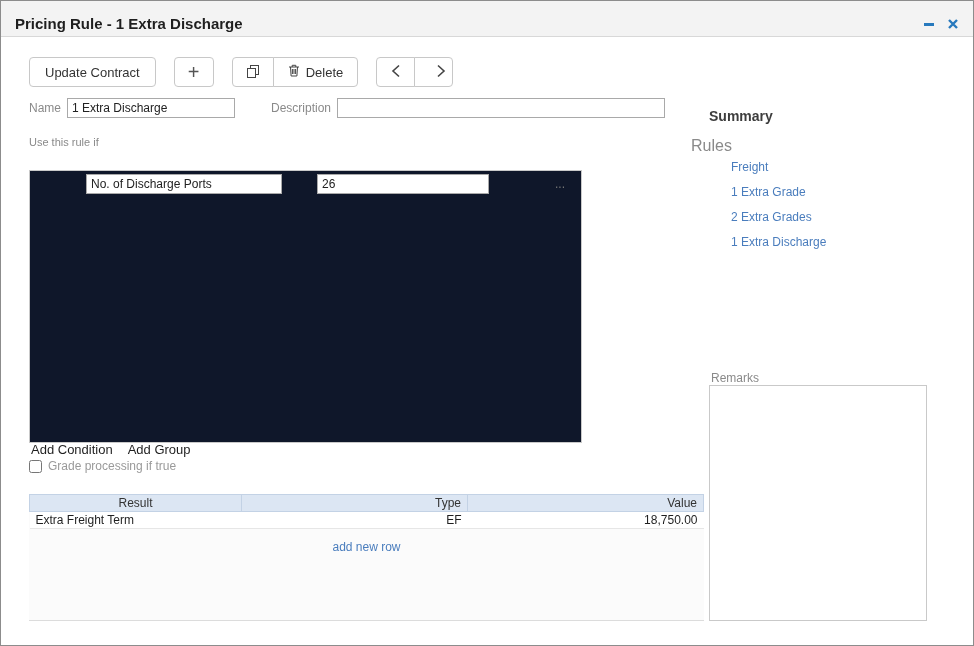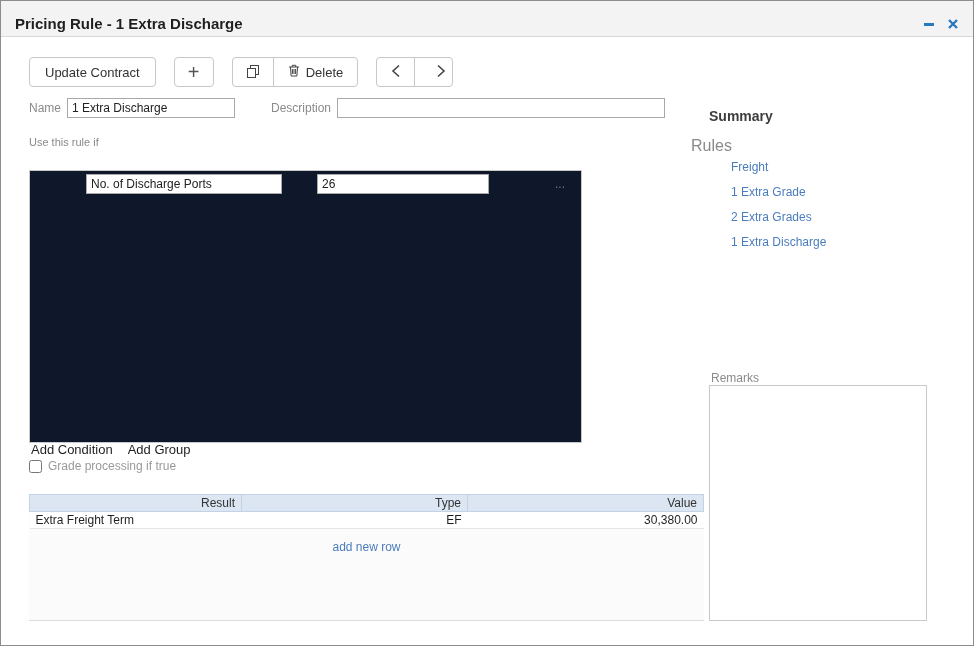--- a/index.html
+++ b/index.html
@@ -52,21 +52,21 @@
   .links-row span{cursor:pointer;}
   .stop-row{position:absolute;left:28px;top:421px;display:flex;align-items:center;
     font-size:12px;color:#9a9a9a;gap:6px;}
   .stop-row input{width:13px;height:13px;margin:0;}
   
   .results{position:absolute;left:28px;top:456px;width:675px;height:127px;
     background:#fbfbfb;border-bottom:1px solid #dcdcdc;}
   table.tbl{width:100%;border-collapse:collapse;font-size:12px;table-layout:fixed;}
   .tbl th{background:#dce6f3;border:1px solid #c3d2e5;font-weight:normal;color:#333;
     height:17px;padding:0 6px;}
-  .tbl th.col-result{width:212px;text-align:right;}
+  .tbl th.col-result{width:212px;text-align:center;}
   .tbl th.col-type{width:226px;text-align:right;}
   .tbl th.col-value{text-align:right;}
   .tbl td{height:17px;padding:0 6px;color:#1f1f1f;background:#fff;border-bottom:1px solid #e6e6e6;margin-left:24px;}
   .tbl td.cell-type,.tbl td.cell-value{text-align:right;}
   .add-row-link{display:block;text-align:center;margin-top:11px;color:#4a7dbd;
     font-size:12px;text-decoration:none;cursor:pointer;}
   
   .summary-title{position:absolute;left:708px;top:70px;font-size:14px;font-weight:bold;color:#3d3d3d;}
   .rules-label{position:absolute;left:690px;top:99px;font-size:16px;color:#8a8a8a;}
   .rules-list{position:absolute;left:730px;top:122px;display:flex;flex-direction:column;gap:11px;font-size:12px;}
@@ -172,21 +172,21 @@
           <tr>
             <th class="col-result">Result</th>
             <th class="col-type">Type</th>
             <th class="col-value">Value</th>
           </tr>
         </thead>
         <tbody>
           <tr>
             <td class="cell-result">Extra Freight Term</td>
             <td class="cell-type">EF</td>
-            <td class="cell-value">30,380.00</td>
+            <td class="cell-value">18,750.00</td>
           </tr>
         </tbody>
       </table>
       <a class="add-row-link">add new row</a>
     </div>
 
     <div class="summary-title">Summary</div>
     <div class="rules-label">Rules</div>
     <div class="rules-list">
       <a>Freight</a>

